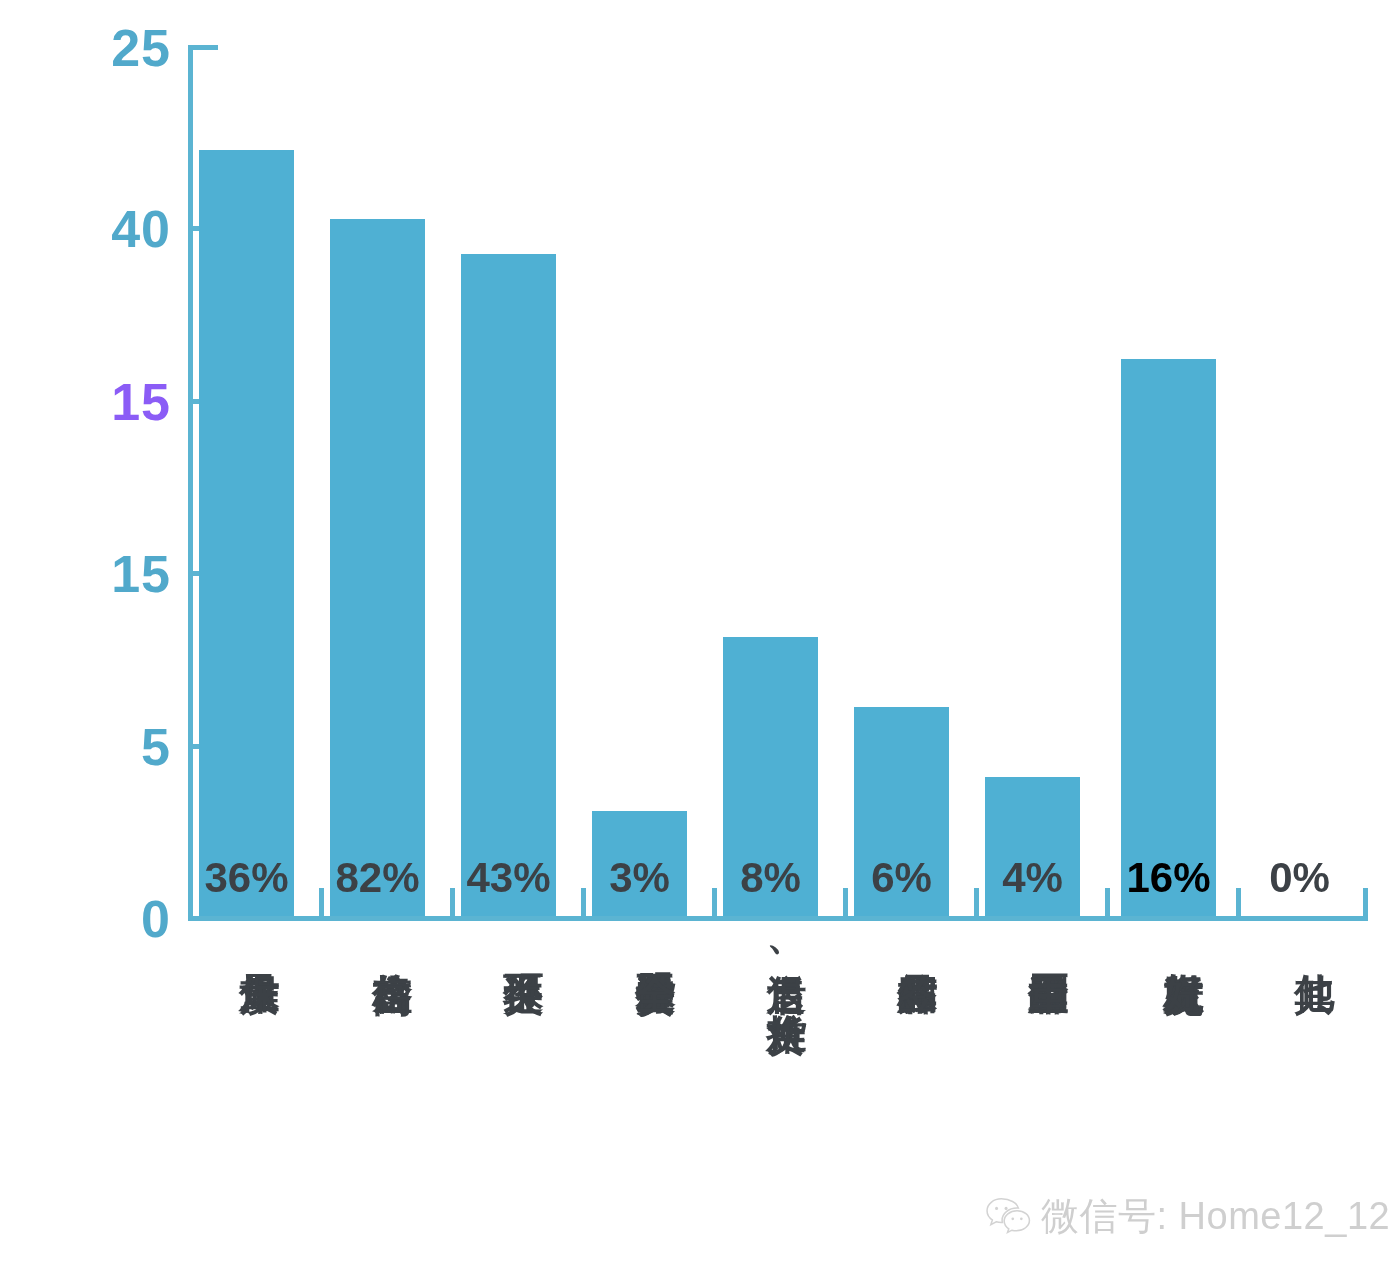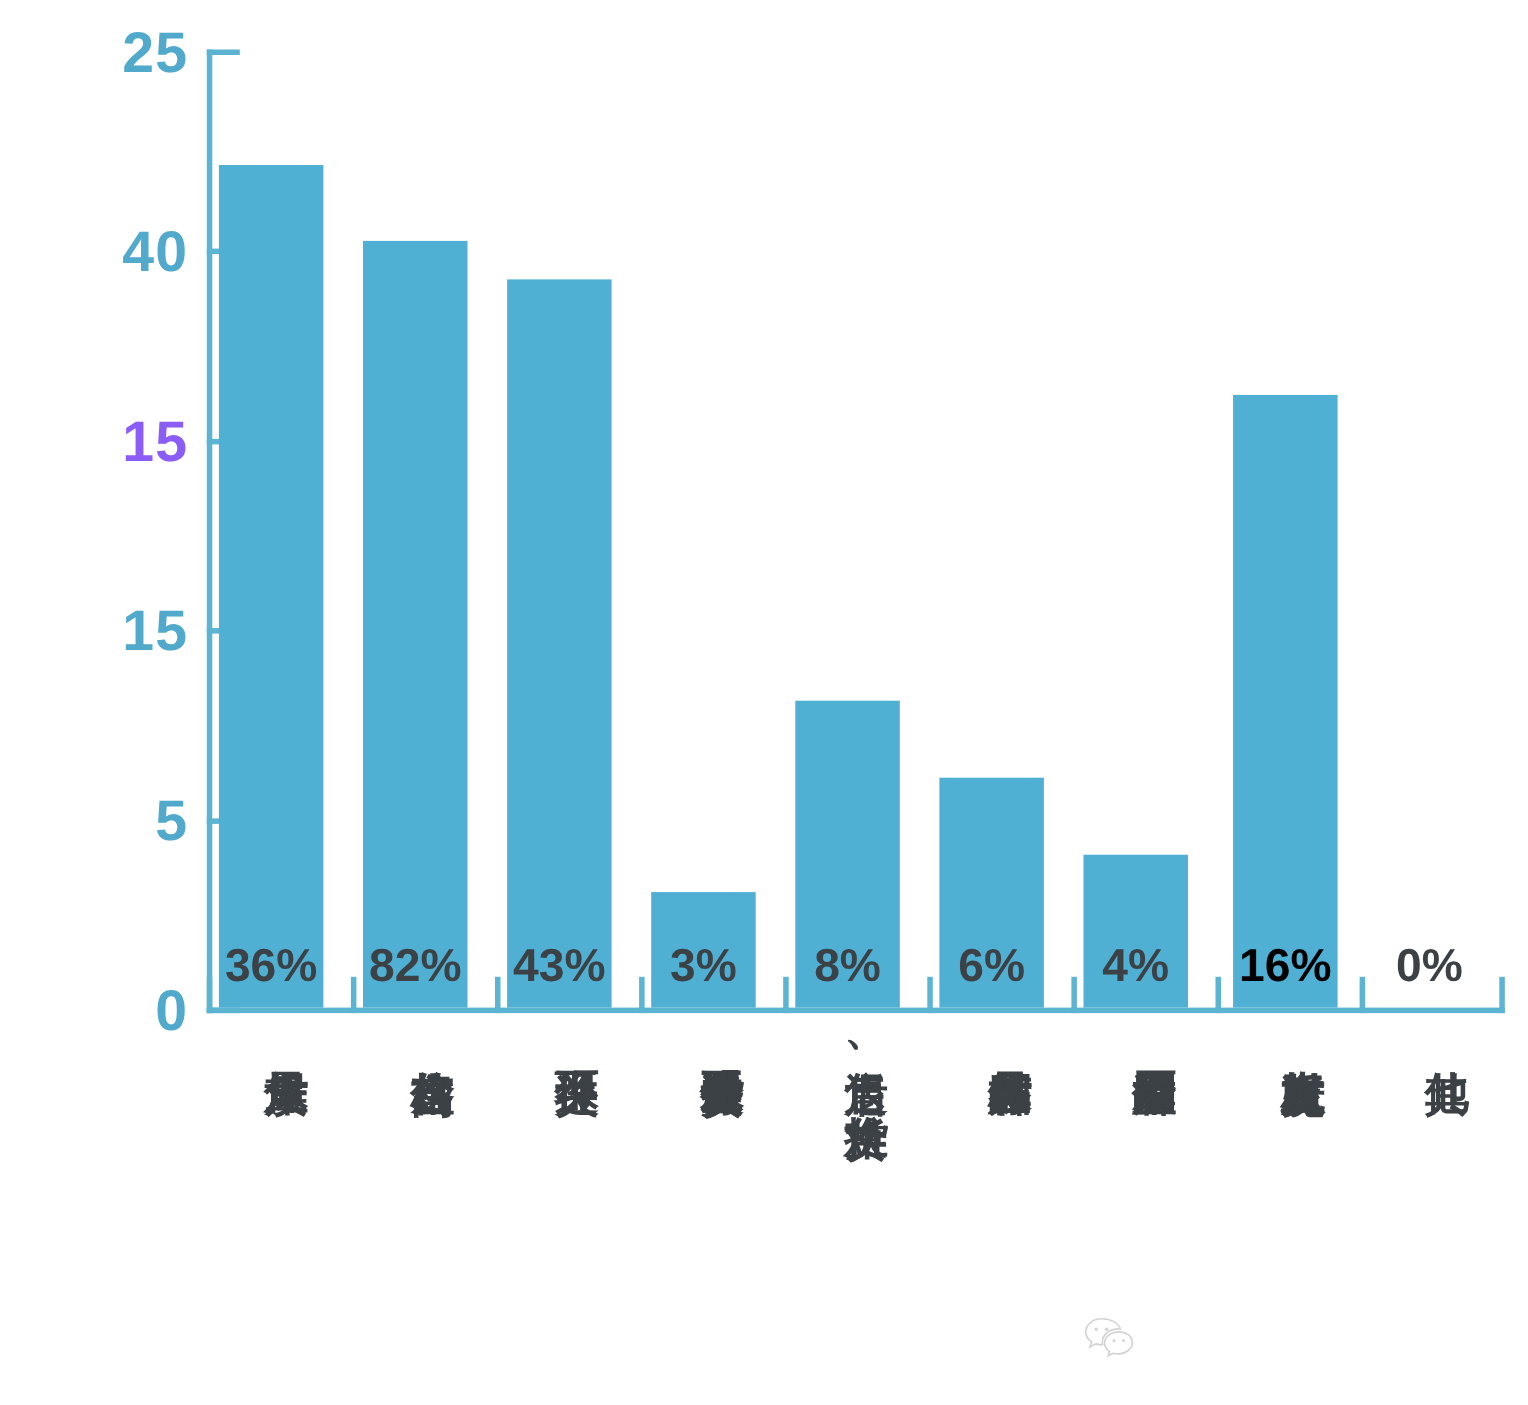--- a/index.html
+++ b/index.html
@@ -214,14 +214,15 @@
     <span class="wechat-icon">
       <svg viewBox="0 0 48 42" width="46" height="40" aria-hidden="true">
         <path d="M17 3C8.7 3 2 8.6 2 15.5c0 3.9 2.2 7.4 5.6 9.7L6 30l5.6-3c1.7.5 3.5.8 5.4.8h1.1c-.2-.8-.3-1.6-.3-2.4 0-7.1 7-12.8 15.6-12.8.5 0 1 0 1.5.1C33.5 7.1 26 3 17 3z" fill="none" stroke="#d3d3d3" stroke-width="1.6"></path>
         <circle cx="12" cy="13" r="1.6" fill="#d3d3d3"></circle>
         <circle cx="22" cy="13" r="1.6" fill="#d3d3d3"></circle>
         <path d="M33.5 15.5C25.9 15.5 20 20.4 20 26.2c0 3.3 1.9 6.2 4.8 8.2l-1.3 3.9 4.6-2.4c1.5.4 3 .6 4.6.6 7.6 0 13.8-4.9 13.8-10.7S41.1 15.5 33.5 15.5z" fill="none" stroke="#d3d3d3" stroke-width="1.6"></path>
         <circle cx="29" cy="24" r="1.4" fill="#d3d3d3"></circle>
         <circle cx="38" cy="24" r="1.4" fill="#d3d3d3"></circle>
       </svg>
     </span>
+    <span class="wm-text">微信号: Home12_12</span>
   </div>
 </div>
 
 </body></html>

